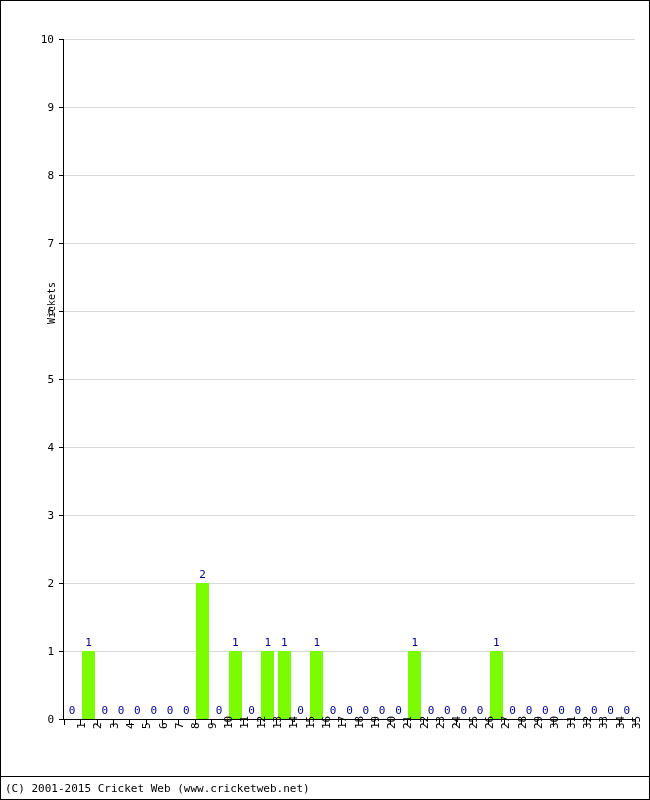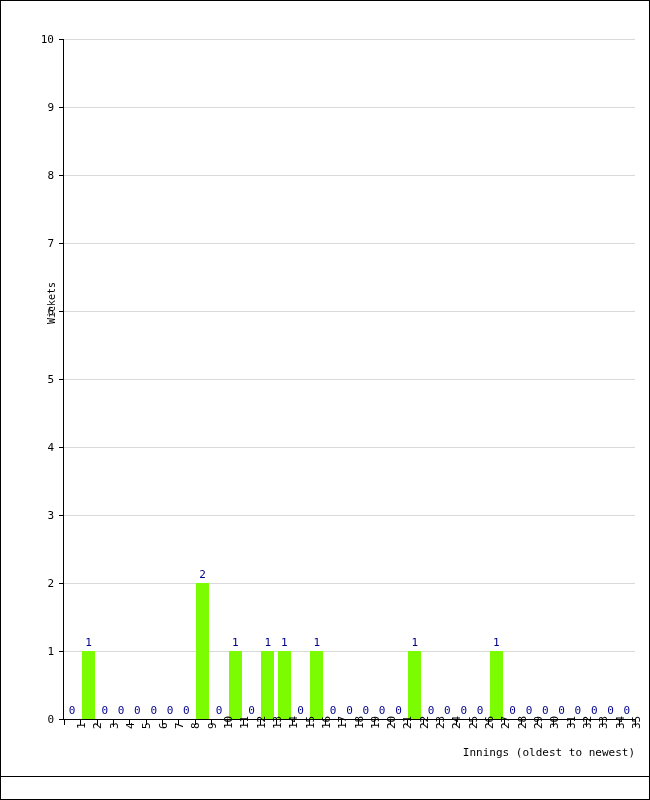--- a/index.html
+++ b/index.html
@@ -317,17 +317,17 @@
         <div class="xtick-label" style="left: 468.957px;">29</div>
         <div class="xtick-label" style="left: 485.271px;">30</div>
         <div class="xtick-label" style="left: 501.586px;">31</div>
         <div class="xtick-label" style="left: 517.9px;">32</div>
         <div class="xtick-label" style="left: 534.214px;">33</div>
         <div class="xtick-label" style="left: 550.529px;">34</div>
         <div class="xtick-label" style="left: 566.843px;">35</div>
       </div>
   </div>
 
-  <div id="xlabel">Innings (oldest to newest)</div>
 
   <div id="footer-divider"></div>
+  <div id="footer-text">(C) 2001-2015 Cricket Web (www.cricketweb.net)</div>
 
 </div>
 
 </body></html>

